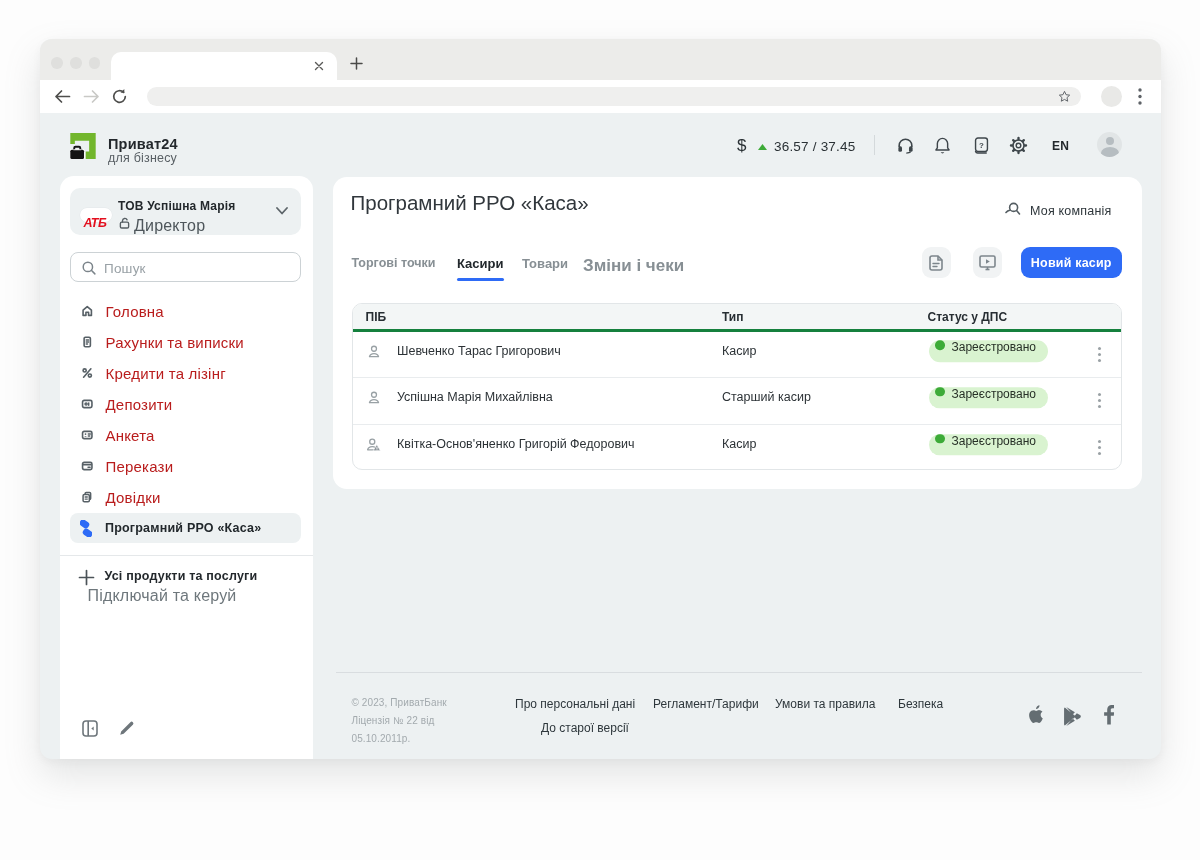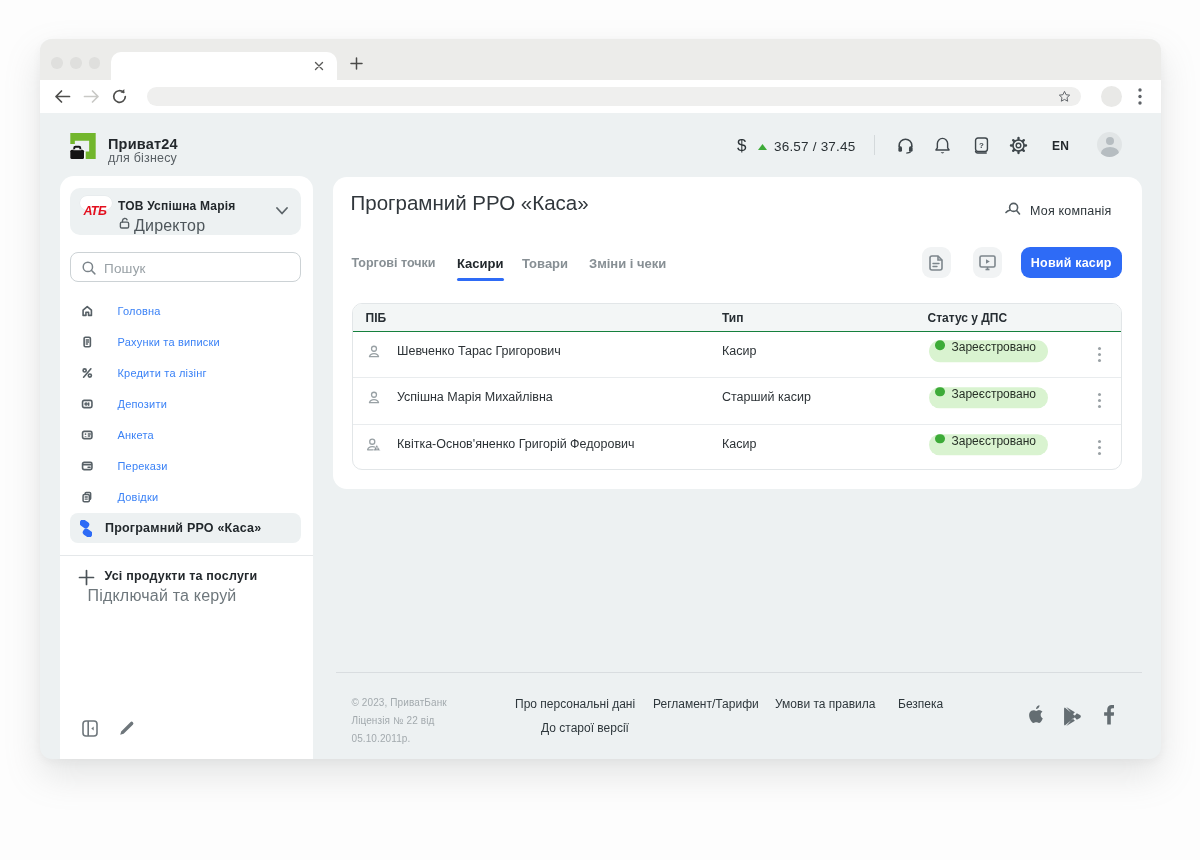--- a/index.html
+++ b/index.html
@@ -18,26 +18,26 @@
 #toolbar { position:absolute; left:0; top:41px; width:100%; height:33px; background:#fff; }
 #addrbar { position:absolute; left:107px; top:48px; width:934px; height:18.5px; border-radius:10px; background:#efefee; }
 
 #appheader { position:absolute; left:0; top:74px; width:100%; height:63px; }
 
 #sidebar { position:absolute; left:19.5px; top:137px; width:253px; height:583px; background:#fff; border-radius:14px 14px 0 0; }
 #compbox { position:absolute; left:10.5px; top:12px; width:230.5px; height:47px; background:#edf1f2; border-radius:10px; }
 #searchbox { position:absolute; left:10.5px; top:76px; width:231px; height:30px; background:#fff; border:1px solid #ccd2d5; border-radius:8px; }
 .mi { position:absolute; left:10px; width:235px; height:31px; }
 .mi .ic { position:absolute; left:11px; top:50%; transform:translateY(-50%); width:12.5px; height:14px; }
-.mi .tx { position:absolute; left:36px; top:50%; transform:translateY(-50%); font-size:11px; font-weight:500; color:#3b82f6; letter-spacing:.2px; white-space:nowrap;margin-left:12px; }
+.mi .tx { position:absolute; left:36px; top:50%; transform:translateY(-50%); font-size:15px; font-weight:500; color:#b91c1c; letter-spacing:.2px; white-space:nowrap; }
 
 #main { position:absolute; left:293px; top:138px; width:808.5px; height:312px; background:#fff; border-radius:14px; }
 
 #table { position:absolute; left:19px; top:126px; width:770px; height:167px; border:1px solid #e2e6e8; border-radius:10px; overflow:hidden; }
-#thead { position:absolute; left:0; top:0; width:100%; height:28px; background:#f3f6f6; border-bottom:1px solid #15803d; }
+#thead { position:absolute; left:0; top:0; width:100%; height:28px; background:#f3f6f6; border-bottom:3px solid #15803d; }
 .th { position:absolute; top:50%; transform:translateY(-50%); font-size:12px; font-weight:700; color:#272e33; letter-spacing:0; }
 .row { position:absolute; left:0; width:100%; height:46.33px; border-bottom:1px solid #e9ecee; }
 .row:last-child { border-bottom:none; }
 .cell { position:absolute; top:calc(50% - 3.5px); transform:translateY(-50%); font-size:12.5px; color:#2c3236; letter-spacing:0; white-space:nowrap; }
 .pill { position:absolute; left:576px; top:calc(50% - 3.3px); transform:translateY(-50%); height:21.5px; border-radius:11px; background:#d9f3d0; display:flex; align-items:flex-start; padding:0 12px 0 6px; }
 .pill .dot { width:9.5px; height:9.5px; border-radius:50%; background:#3dab38; margin-right:7px; }
 .pill .pt { font-size:12px; color:#273027; letter-spacing:0; }
 .menu3 { position:absolute; left:744px; top:50%; transform:translateY(-50%); width:4px; height:16px; }
 .menu3 i { position:absolute; left:1px; width:3.4px; height:3.4px; border-radius:50%; background:#9aa1a5; }
 
@@ -140,21 +140,21 @@
     <div class="abs" style="left:1012px;top:26px;font-size:12px;font-weight:600;color:#23282c;letter-spacing:.3px">EN</div>
 
     <div class="abs" style="left:1057px;top:19px;width:25px;height:25px;border-radius:50%;background:#e1e5e6;overflow:hidden">
       <div class="abs" style="left:8.5px;top:5px;width:8px;height:8px;border-radius:50%;background:#b6bdc1"></div>
       <div class="abs" style="left:3.5px;top:14.5px;width:18px;height:12px;border-radius:50%;background:#b6bdc1"></div>
     </div>
   </div>
 
   <div id="sidebar">
     <div id="compbox">
-      <div class="abs" style="left:9.5px;top:8px;width:32px;height:14px;background:#fff;border-radius:7px;box-shadow:0 0 0 .5px #e3e7e9">
+      <div class="abs" style="left:9.5px;top:20px;width:32px;height:14px;background:#fff;border-radius:7px;box-shadow:0 0 0 .5px #e3e7e9">
         <div class="abs" style="left:4px;top:8px;font-size:12.5px;font-weight:700;font-style:italic;color:#e30f1e;letter-spacing:-.4px">АТБ</div>
       </div>
       <div class="abs" style="left:48px;top:10.5px;font-size:12px;font-weight:700;color:#23282c;letter-spacing:.2px">ТОВ Успішна Марія</div>
       <svg class="abs" style="left:49px;top:28.5px" width="11" height="12" viewBox="0 0 12 13">
         <rect x="1.5" y="5.5" width="9" height="6.5" rx="1.5" fill="none" stroke="#565e63" stroke-width="1.5"></rect>
         <path d="M3.8 5.5 V4 a2.6 2.6 0 0 1 5 -.9" fill="none" stroke="#565e63" stroke-width="1.5" stroke-linecap="round"></path>
       </svg>
       <div class="abs" style="left:64px;top:28.5px;font-size:16px;color:#4e565b;letter-spacing:.2px">Директор</div>
       <svg class="abs" style="left:206px;top:19px" width="12" height="8" viewBox="0 0 12 8">
           <path d="M1 1 L6 6.5 L11 1" fill="none" stroke="#5d656a" stroke-width="1.8" stroke-linecap="round" stroke-linejoin="round"></path>
@@ -252,21 +252,21 @@
     <svg class="abs" style="left:672px;top:25px" width="16" height="14" viewBox="0 0 16 14">
       <circle cx="8.6" cy="5.4" r="4" fill="none" stroke="#555e63" stroke-width="1.6"></circle>
       <path d="M11.6 8.5 L14.5 12" stroke="#555e63" stroke-width="1.6" stroke-linecap="round"></path>
       <path d="M1 10.5 a6 6 0 0 1 3.8 -2.2" fill="none" stroke="#555e63" stroke-width="1.6" stroke-linecap="round"></path>
     </svg>
     <div class="abs" style="left:697px;top:26.5px;font-size:12.5px;font-weight:500;color:#2e363b;letter-spacing:.2px">Моя компанія</div>
 
     <div class="abs" style="left:18.5px;top:79px;font-size:12.5px;font-weight:700;color:#878f94;letter-spacing:0">Торгові точки</div>
     <div class="abs" style="left:124px;top:78.5px;font-size:13px;font-weight:700;color:#22282c;letter-spacing:0">Касири</div>
     <div class="abs" style="left:189px;top:78.5px;font-size:13px;font-weight:700;color:#878f94;letter-spacing:0">Товари</div>
-    <div class="abs" style="left:256px;top:78.5px;font-size:13px;font-weight:700;color:#878f94;letter-spacing:0">Зміни і чеки</div>
+    <div class="abs" style="left:250px;top:78.5px;font-size:17px;font-weight:700;color:#878f94;letter-spacing:0">Зміни і чеки</div>
     <div class="abs" style="left:124px;top:100.5px;width:46.5px;height:3px;border-radius:2px;background:#2e6bf6"></div>
 
     <div class="abs" style="left:589px;top:70px;width:28.5px;height:31px;background:#f1f3f4;border-radius:9px">
       <svg class="abs" style="left:7px;top:7.5px" width="14" height="16" viewBox="0 0 14 16">
           <path d="M1 3 a2 2 0 0 1 2 -2 H9 L13 5 V13 a2 2 0 0 1 -2 2 H3 a2 2 0 0 1 -2 -2 Z" fill="none" stroke="#7d868c" stroke-width="1.6"></path>
           <path d="M9 1 V5 H13" fill="none" stroke="#7d868c" stroke-width="1.6"></path>
           <path d="M4 8.5 h6 M4 11.5 h4" stroke="#7d868c" stroke-width="1.4" stroke-linecap="round"></path>
         </svg>
     </div>
     <div class="abs" style="left:640px;top:70px;width:28.5px;height:31px;background:#f1f3f4;border-radius:9px">

